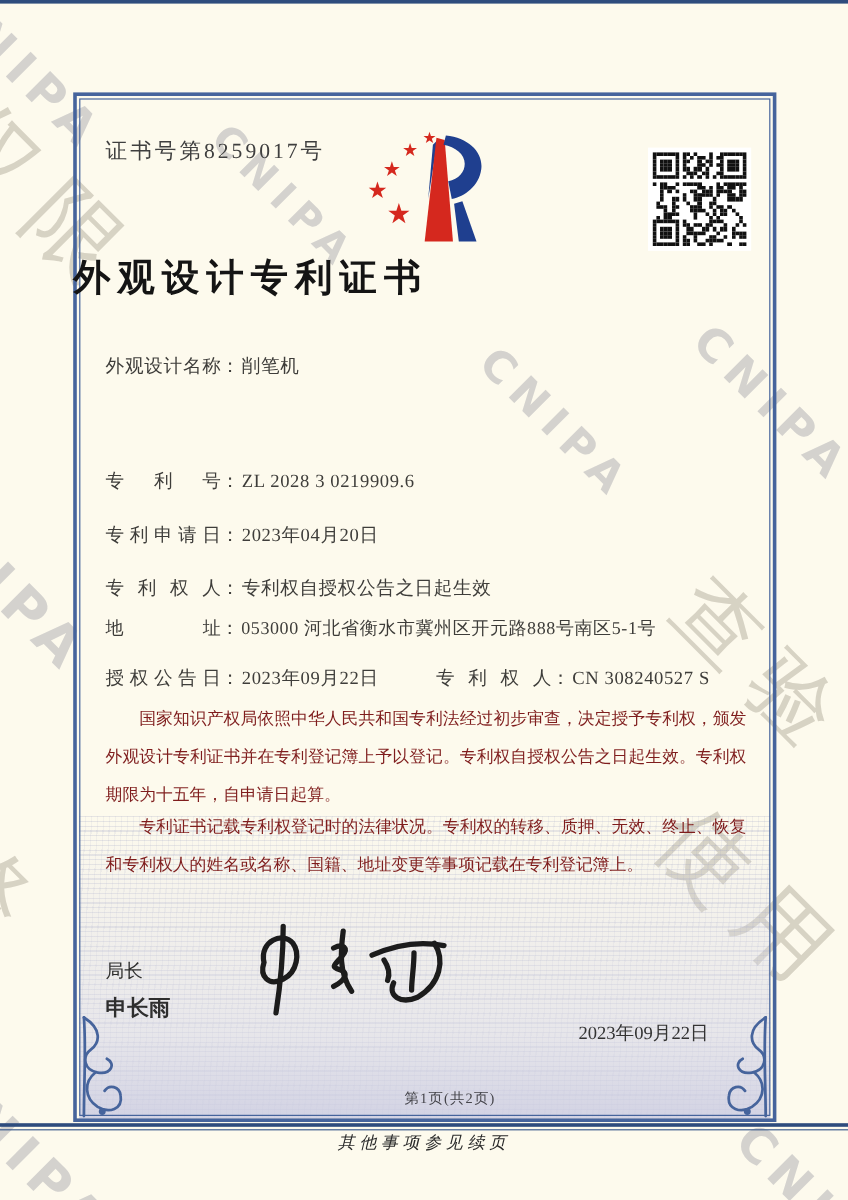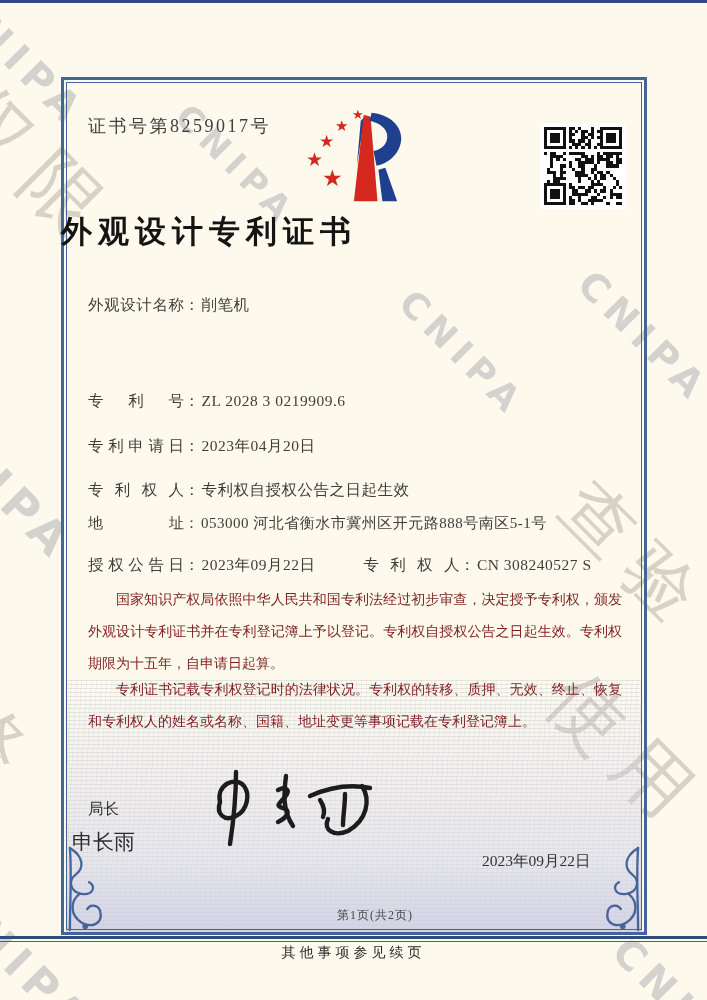--- a/index.html
+++ b/index.html
@@ -48,29 +48,29 @@
   .f-label{display:inline-block;width:96px;text-align:justify;text-align-last:justify;}
   .f-colon{display:inline-block;margin:0 2px 0 0;}
   .f-value{letter-spacing:0.5px;}
   .grant-pair{display:inline-block;}
   .grant-pair+.grant-pair{margin-left:44px;}
 
   .para{position:absolute;left:88px;width:534px;font-size:14px;line-height:32px;
         text-indent:2em;color:#7f1d1d;text-align:justify;}
 
   .signer-title{position:absolute;left:88px;top:799px;font-size:15.5px;color:#2e2e2e;}
-  .signer-name{position:absolute;left:72px;top:828px;font-size:21px;color:#2e2e2e;}
+  .signer-name{position:absolute;left:88px;top:828px;font-size:18px;color:#2e2e2e;font-weight:bold;}
   .signature{position:absolute;left:192px;top:766px;width:192px;height:84px;}
   .issue-date{position:absolute;left:482px;top:851px;font-size:15.5px;color:#333;}
 
   .page-no{position:absolute;left:61px;top:907px;width:628px;text-align:center;
            font-size:12px;color:#44444a;letter-spacing:1px;}
 
   .footer-note{position:absolute;left:0;top:944px;width:707px;text-align:center;
-               font-size:14px;letter-spacing:4px;color:#2a2a2a;z-index:3;}
+               font-size:14px;letter-spacing:4px;color:#2a2a2a;z-index:3;font-style:italic;}
 
   .flourish{position:absolute;z-index:3;width:48px;height:86px;}
   .flourish.left{left:66px;top:846px;transform:scaleX(-1);}
   .flourish.right{left:594px;top:846px;}
 </style>
 </head>
 <body>
 
 <div class="page">
 

